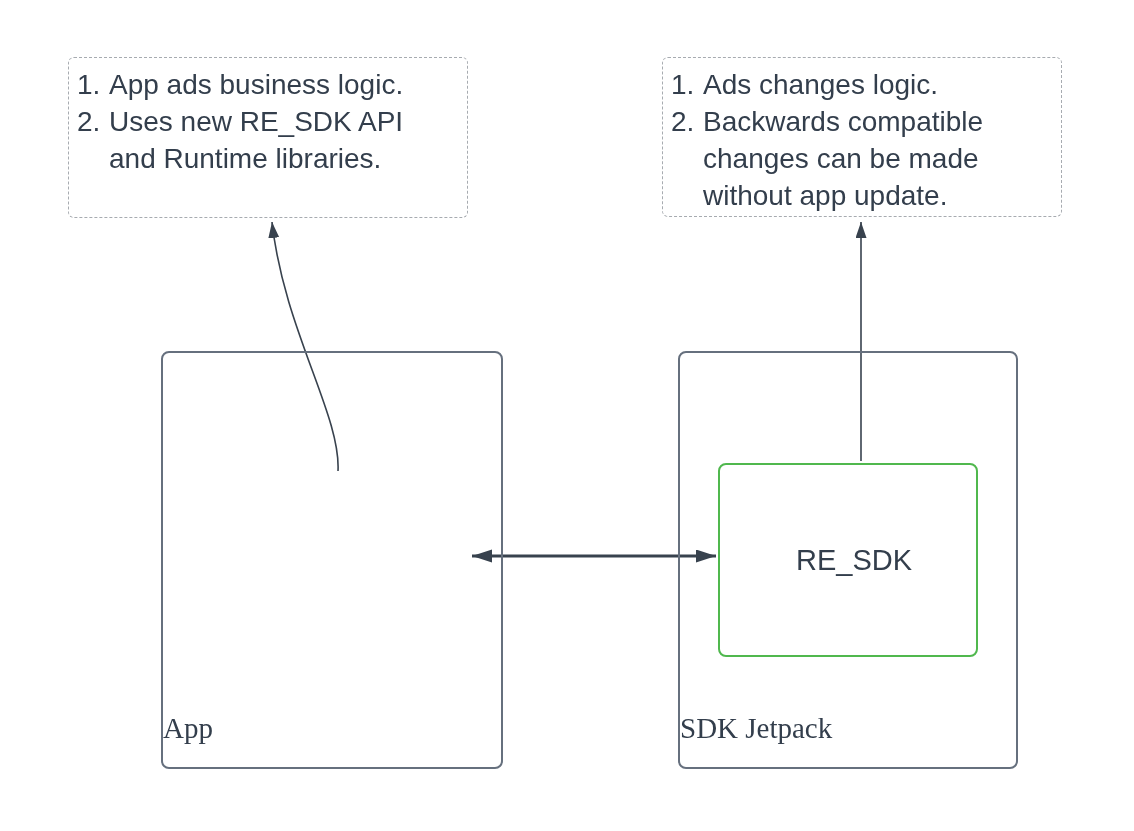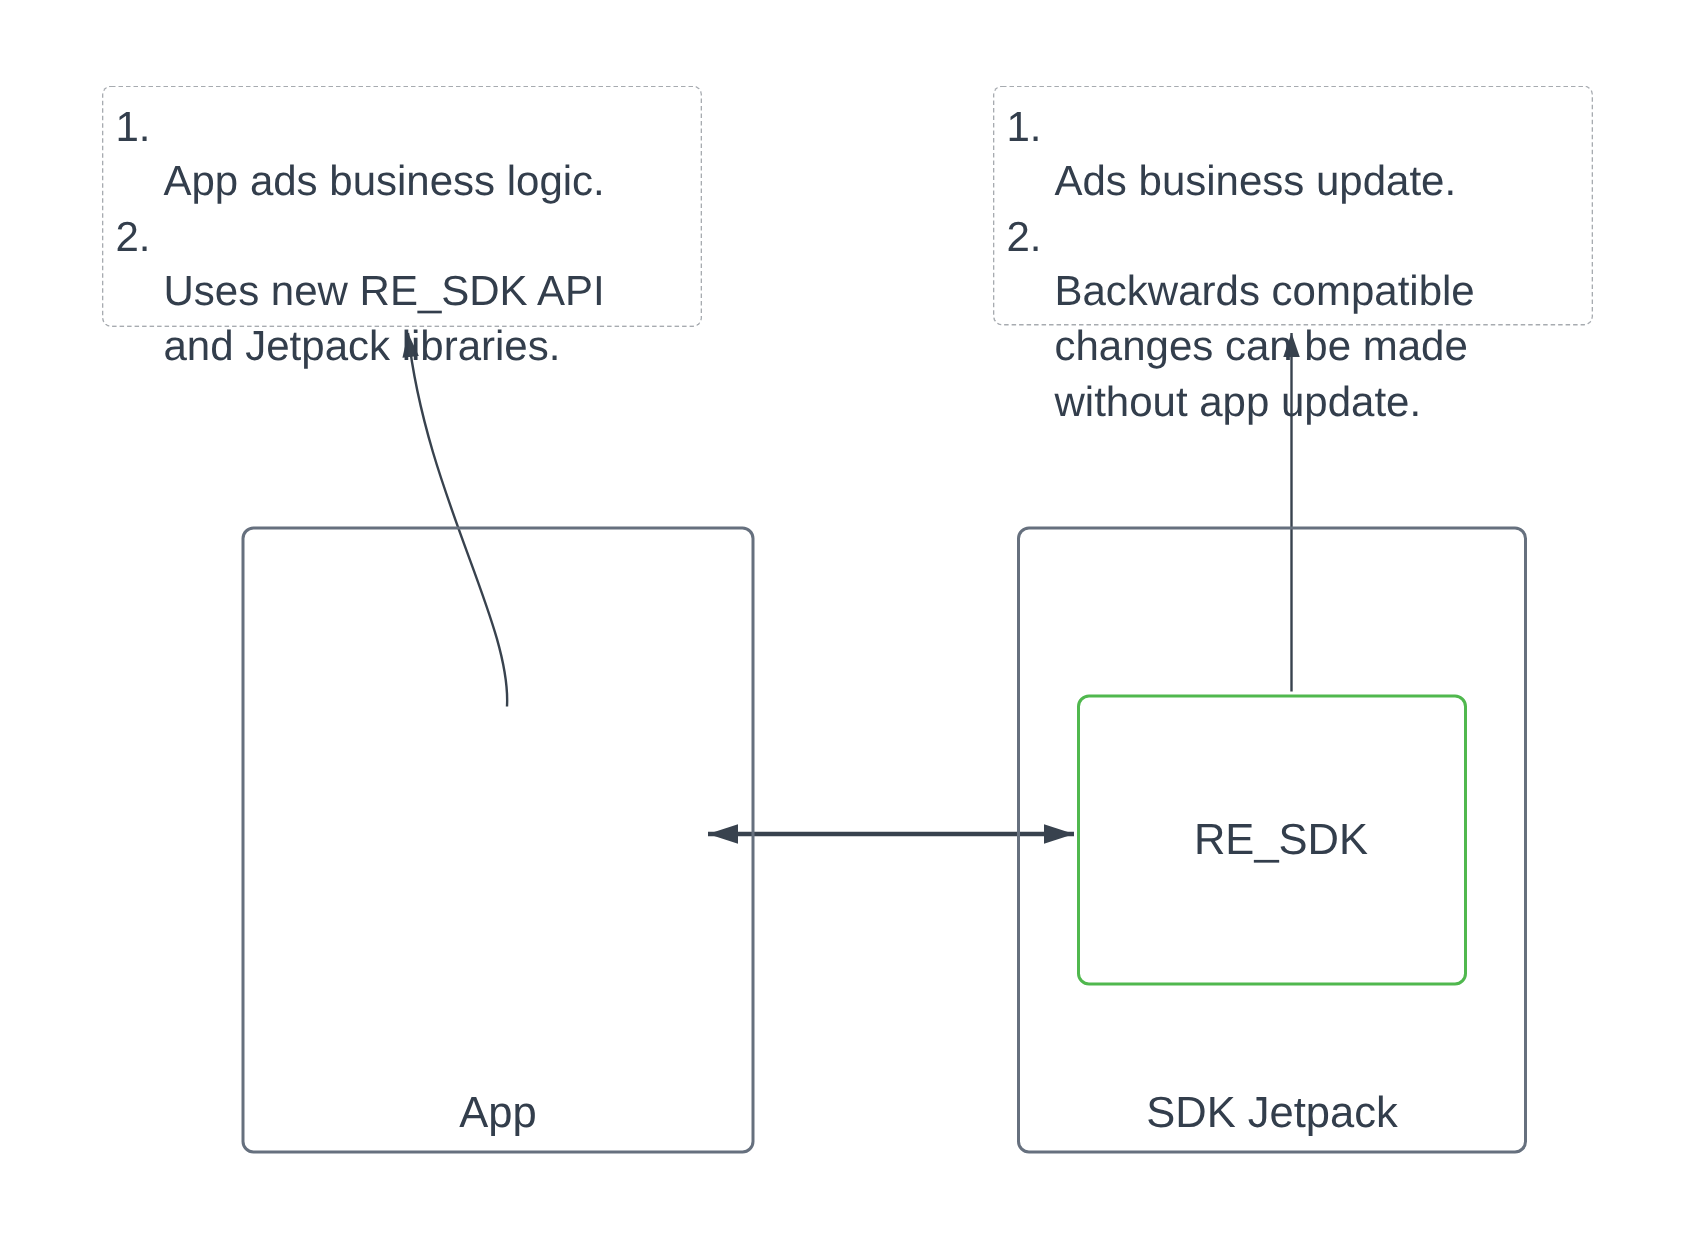--- a/index.html
+++ b/index.html
@@ -42,41 +42,40 @@
     color: var(--text);
   }
   .note .num {
     flex: 0 0 34px;
     text-align: left;
     padding-left: 2px;
   }
   .note .txt {
     flex: 1 1 auto;
     white-space: pre-line;
-    margin-top: 36px;
   }
 
   
   .container-box {
     position: absolute;
     border: 2px solid var(--box-border);
     border-radius: 8px;
     background: transparent;
   }
   .app-box { left: 161px; top: 351px; width: 342px; height: 418px; }
   .sdk-box { left: 678px; top: 351px; width: 340px; height: 418px; }
   .container-label {
     position: absolute;
-    bottom: 8px;
+    bottom: 22px;
     left: 0;
     width: 100%;
-    text-align: center;
     font-size: 29px;
     line-height: 34px;
     color: var(--text);
+    font-family: Liberation Serif, serif;
   }
 
   
   .inner-box {
     position: absolute;
     display: flex;
     align-items: center;
     justify-content: center;
     border-radius: 8px;
     background: var(--bg);
@@ -142,30 +141,30 @@
 
   <div class="note note-left">
     <ol>
       <li>
         <span class="num">1.</span>
         <span class="txt">App ads business logic.</span>
       </li>
       <li>
         <span class="num">2.</span>
         <span class="txt">Uses new RE_SDK API
-and Jetpack libraries.</span>
+and Runtime libraries.</span>
       </li>
     </ol>
   </div>
 
   <div class="note note-right">
     <ol>
       <li>
         <span class="num">1.</span>
-        <span class="txt">Ads business update.</span>
+        <span class="txt">Ads changes logic.</span>
       </li>
       <li>
         <span class="num">2.</span>
         <span class="txt">Backwards compatible
 changes can be made
 without app update.</span>
       </li>
     </ol>
   </div>
 

